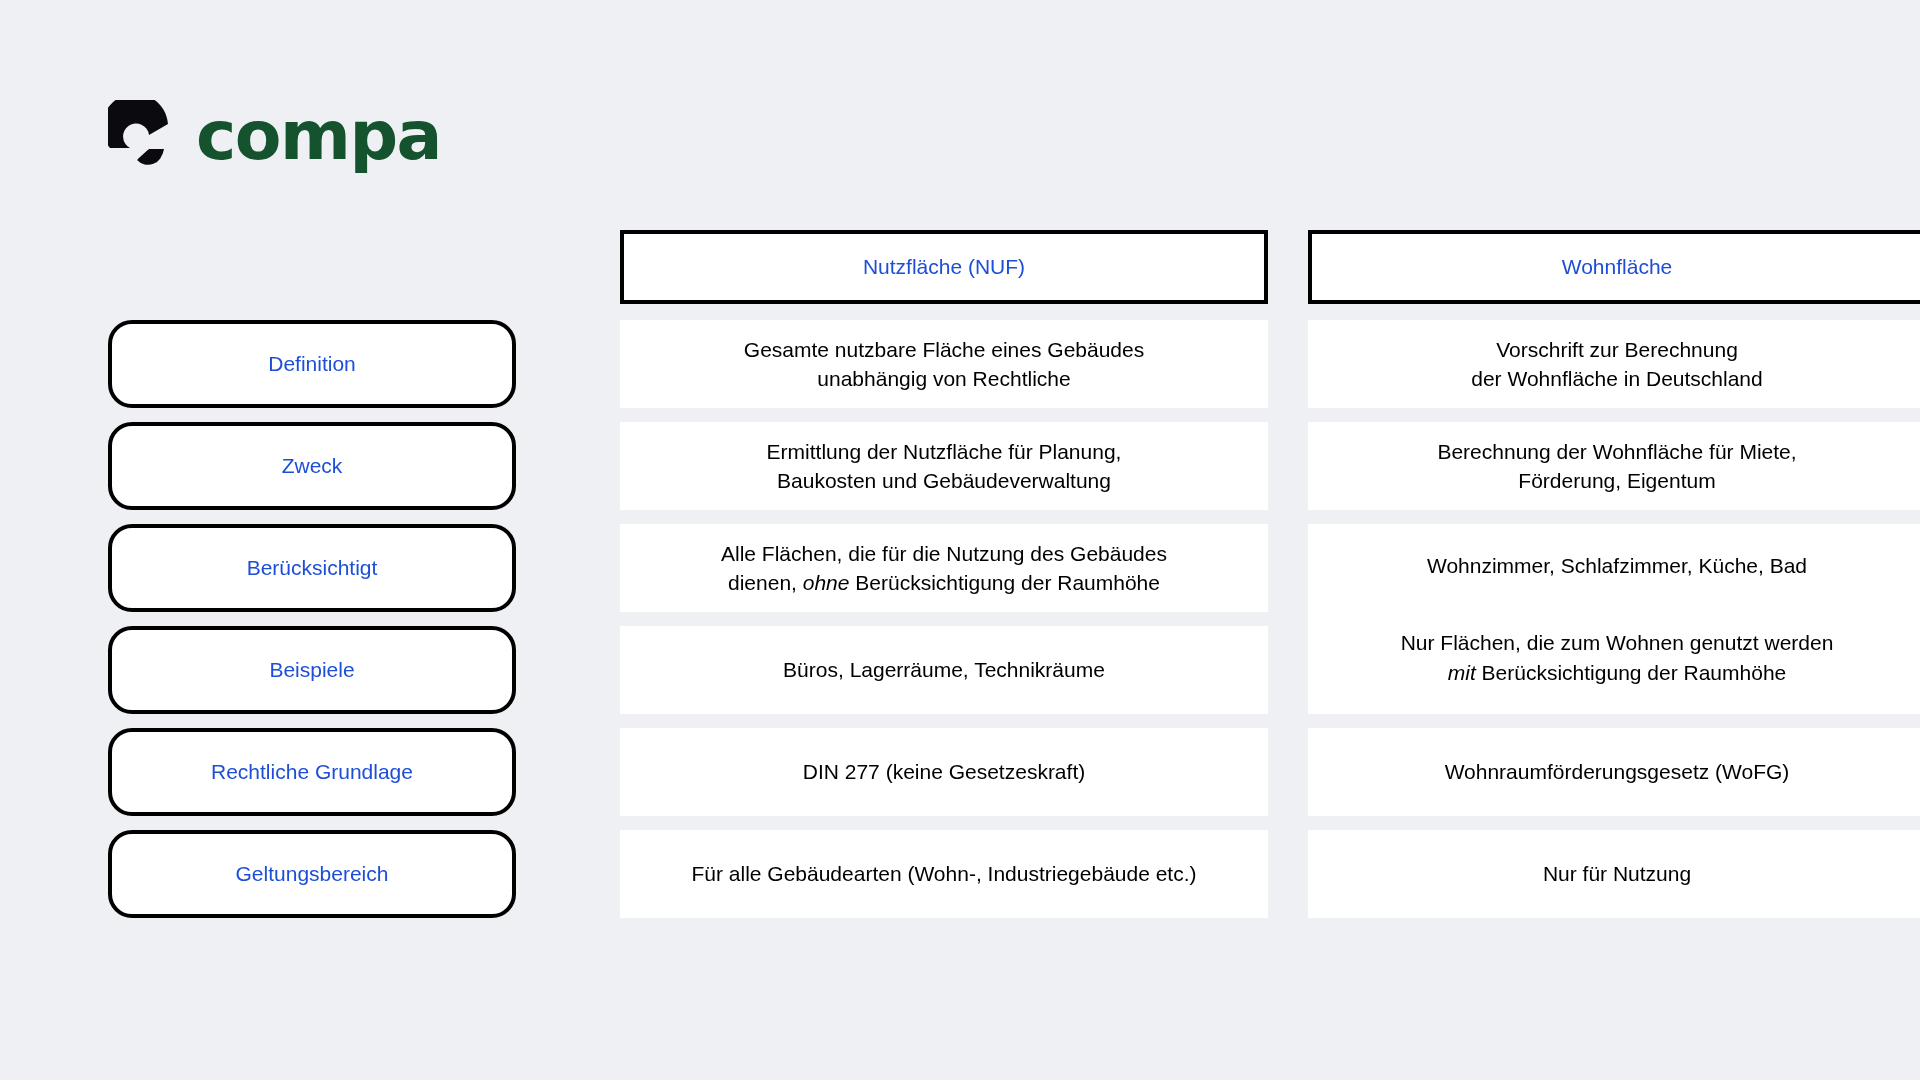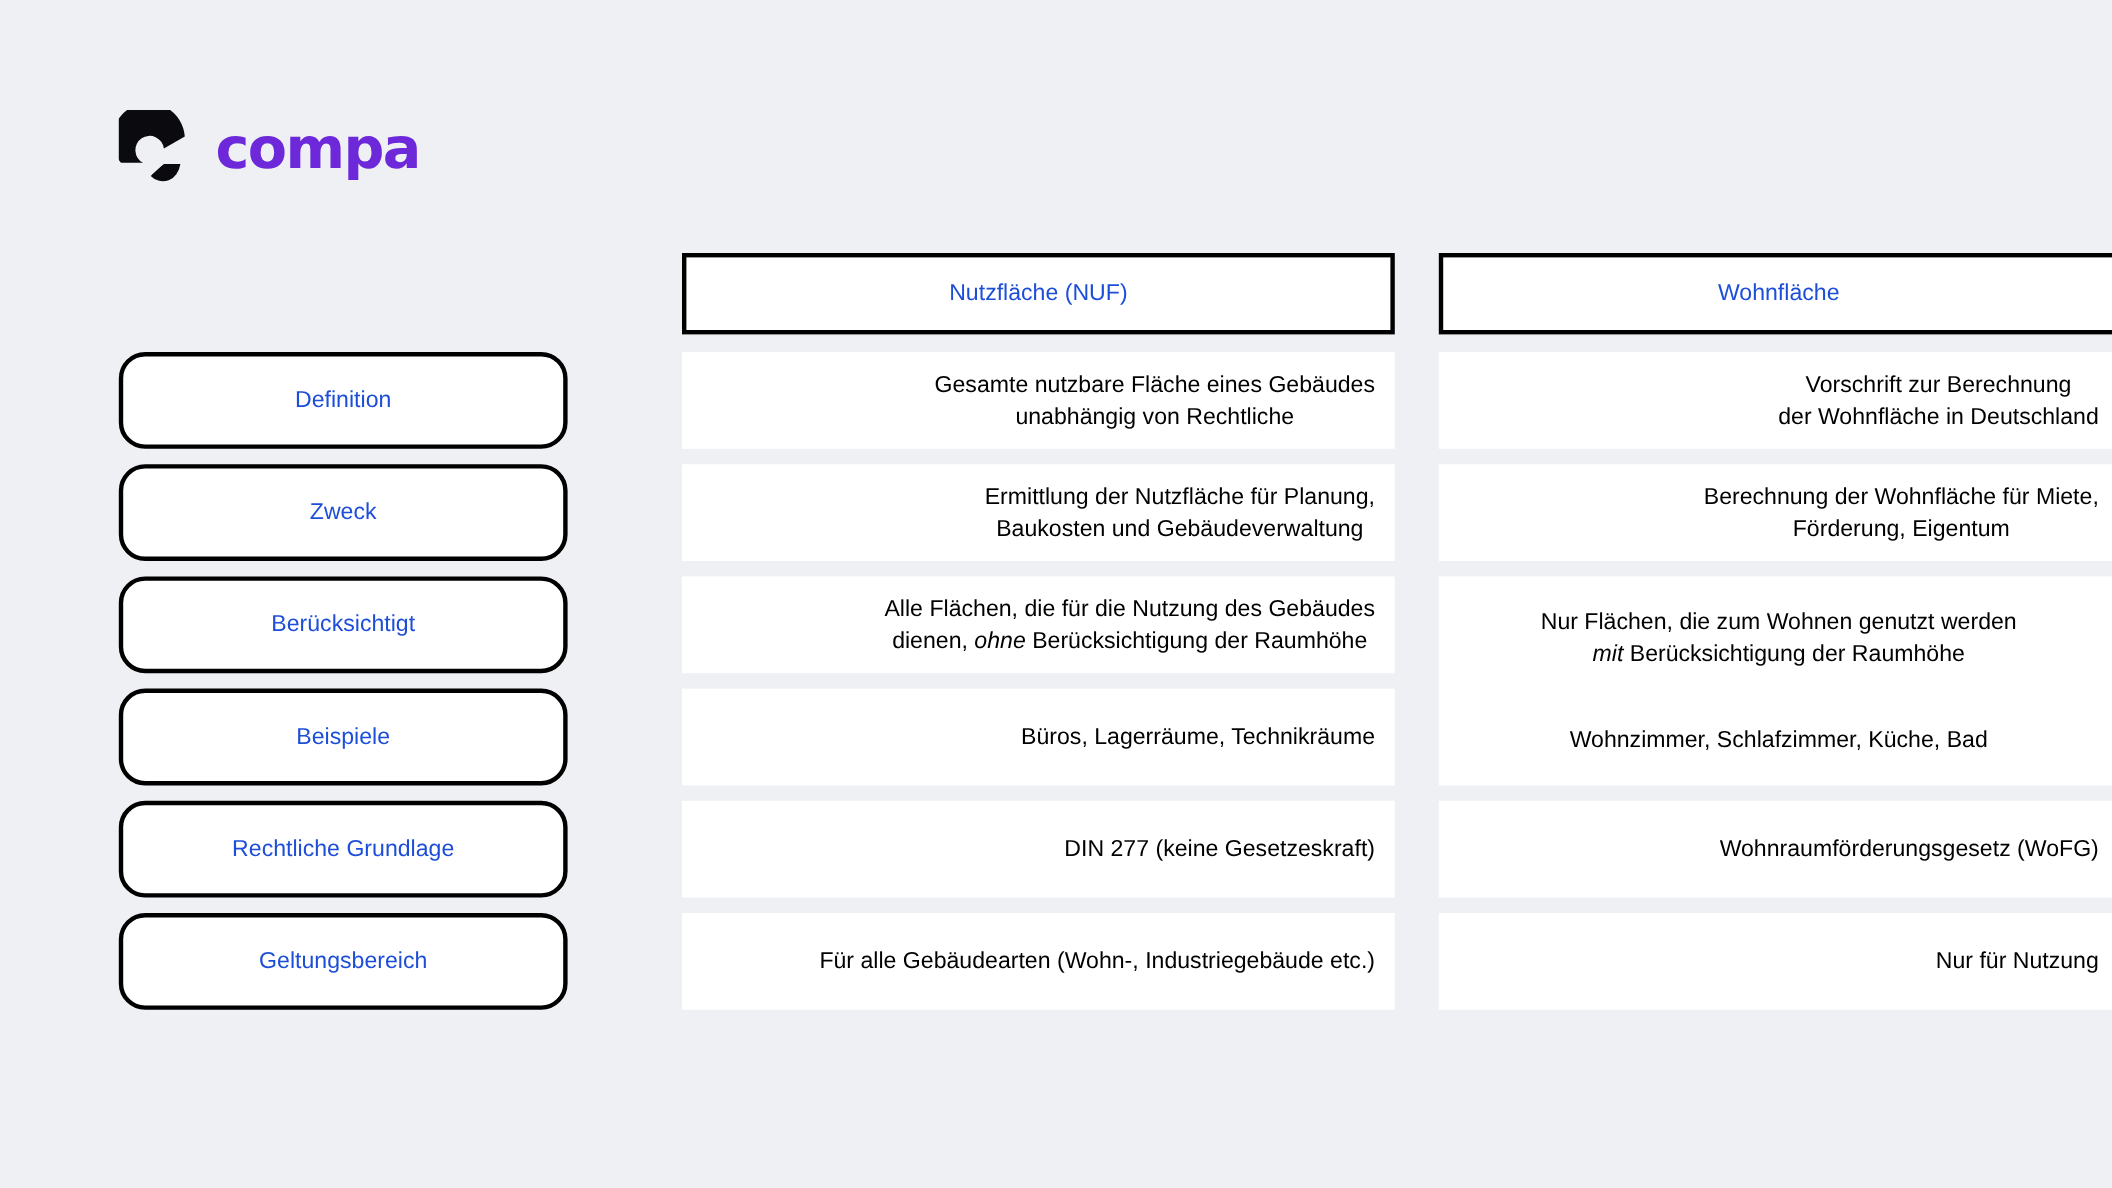--- a/index.html
+++ b/index.html
@@ -27,25 +27,25 @@
     gap: 14px;
   }
   .logo-mark {
     width: 74px;
     height: 72px;
     display: block;
     flex: none;
   }
   .logo-word {
     font-family: "DejaVu Sans", sans-serif;
-    font-size: 52px;
+    font-size: 68px;
     font-weight: 700;
     letter-spacing: -1.5px;
     line-height: 1;
-    color: #6d28d9;
+    color: #14532d;
     white-space: nowrap;
   }
 
   
   .board {
     position: absolute;
     left: 108px;
     top: 230px;
     width: 1706px;
   }
@@ -70,21 +70,21 @@
     font-size: 21px;
     line-height: 1.25;
     color: #1d4ed8;
   }
 
   
   .box-plain {
     background: #ffffff;
     display: flex;
     align-items: center;
-    justify-content: flex-end;
+    justify-content: center;
     text-align: center;
     padding: 0 18px;
   }
   .box-plain .txt {
     font-size: 21px;
     line-height: 1.40;
     color: #000;
   }
 
   .txt em { font-style: italic; }
@@ -171,25 +171,25 @@
       <span class="txt">Berücksichtigt</span>
     </div>
     <div class="box-plain c-nuf r4">
       <span class="txt">
         <span>Alle Flächen, die für die Nutzung des Gebäudes</span><br>
         <span>dienen, </span><em>ohne</em><span> Berücksichtigung der Raumhöhe</span>
       </span>
     </div>
 
     <div class="box-plain c-wohn r-merge-34">
+      <span class="txt">Wohnzimmer, Schlafzimmer, Küche, Bad</span>
       <span class="txt">
         <span>Nur Flächen, die zum Wohnen genutzt werden</span><br>
         <em>mit</em><span> Berücksichtigung der Raumhöhe</span>
       </span>
-      <span class="txt">Wohnzimmer, Schlafzimmer, Küche, Bad</span>
     </div>
 
     <div class="box-outline c-label r5">
       <span class="txt">Beispiele</span>
     </div>
     <div class="box-plain c-nuf r5">
       <span class="txt">Büros, Lagerräume, Technikräume</span>
     </div>
 
     <div class="box-outline c-label r6">

